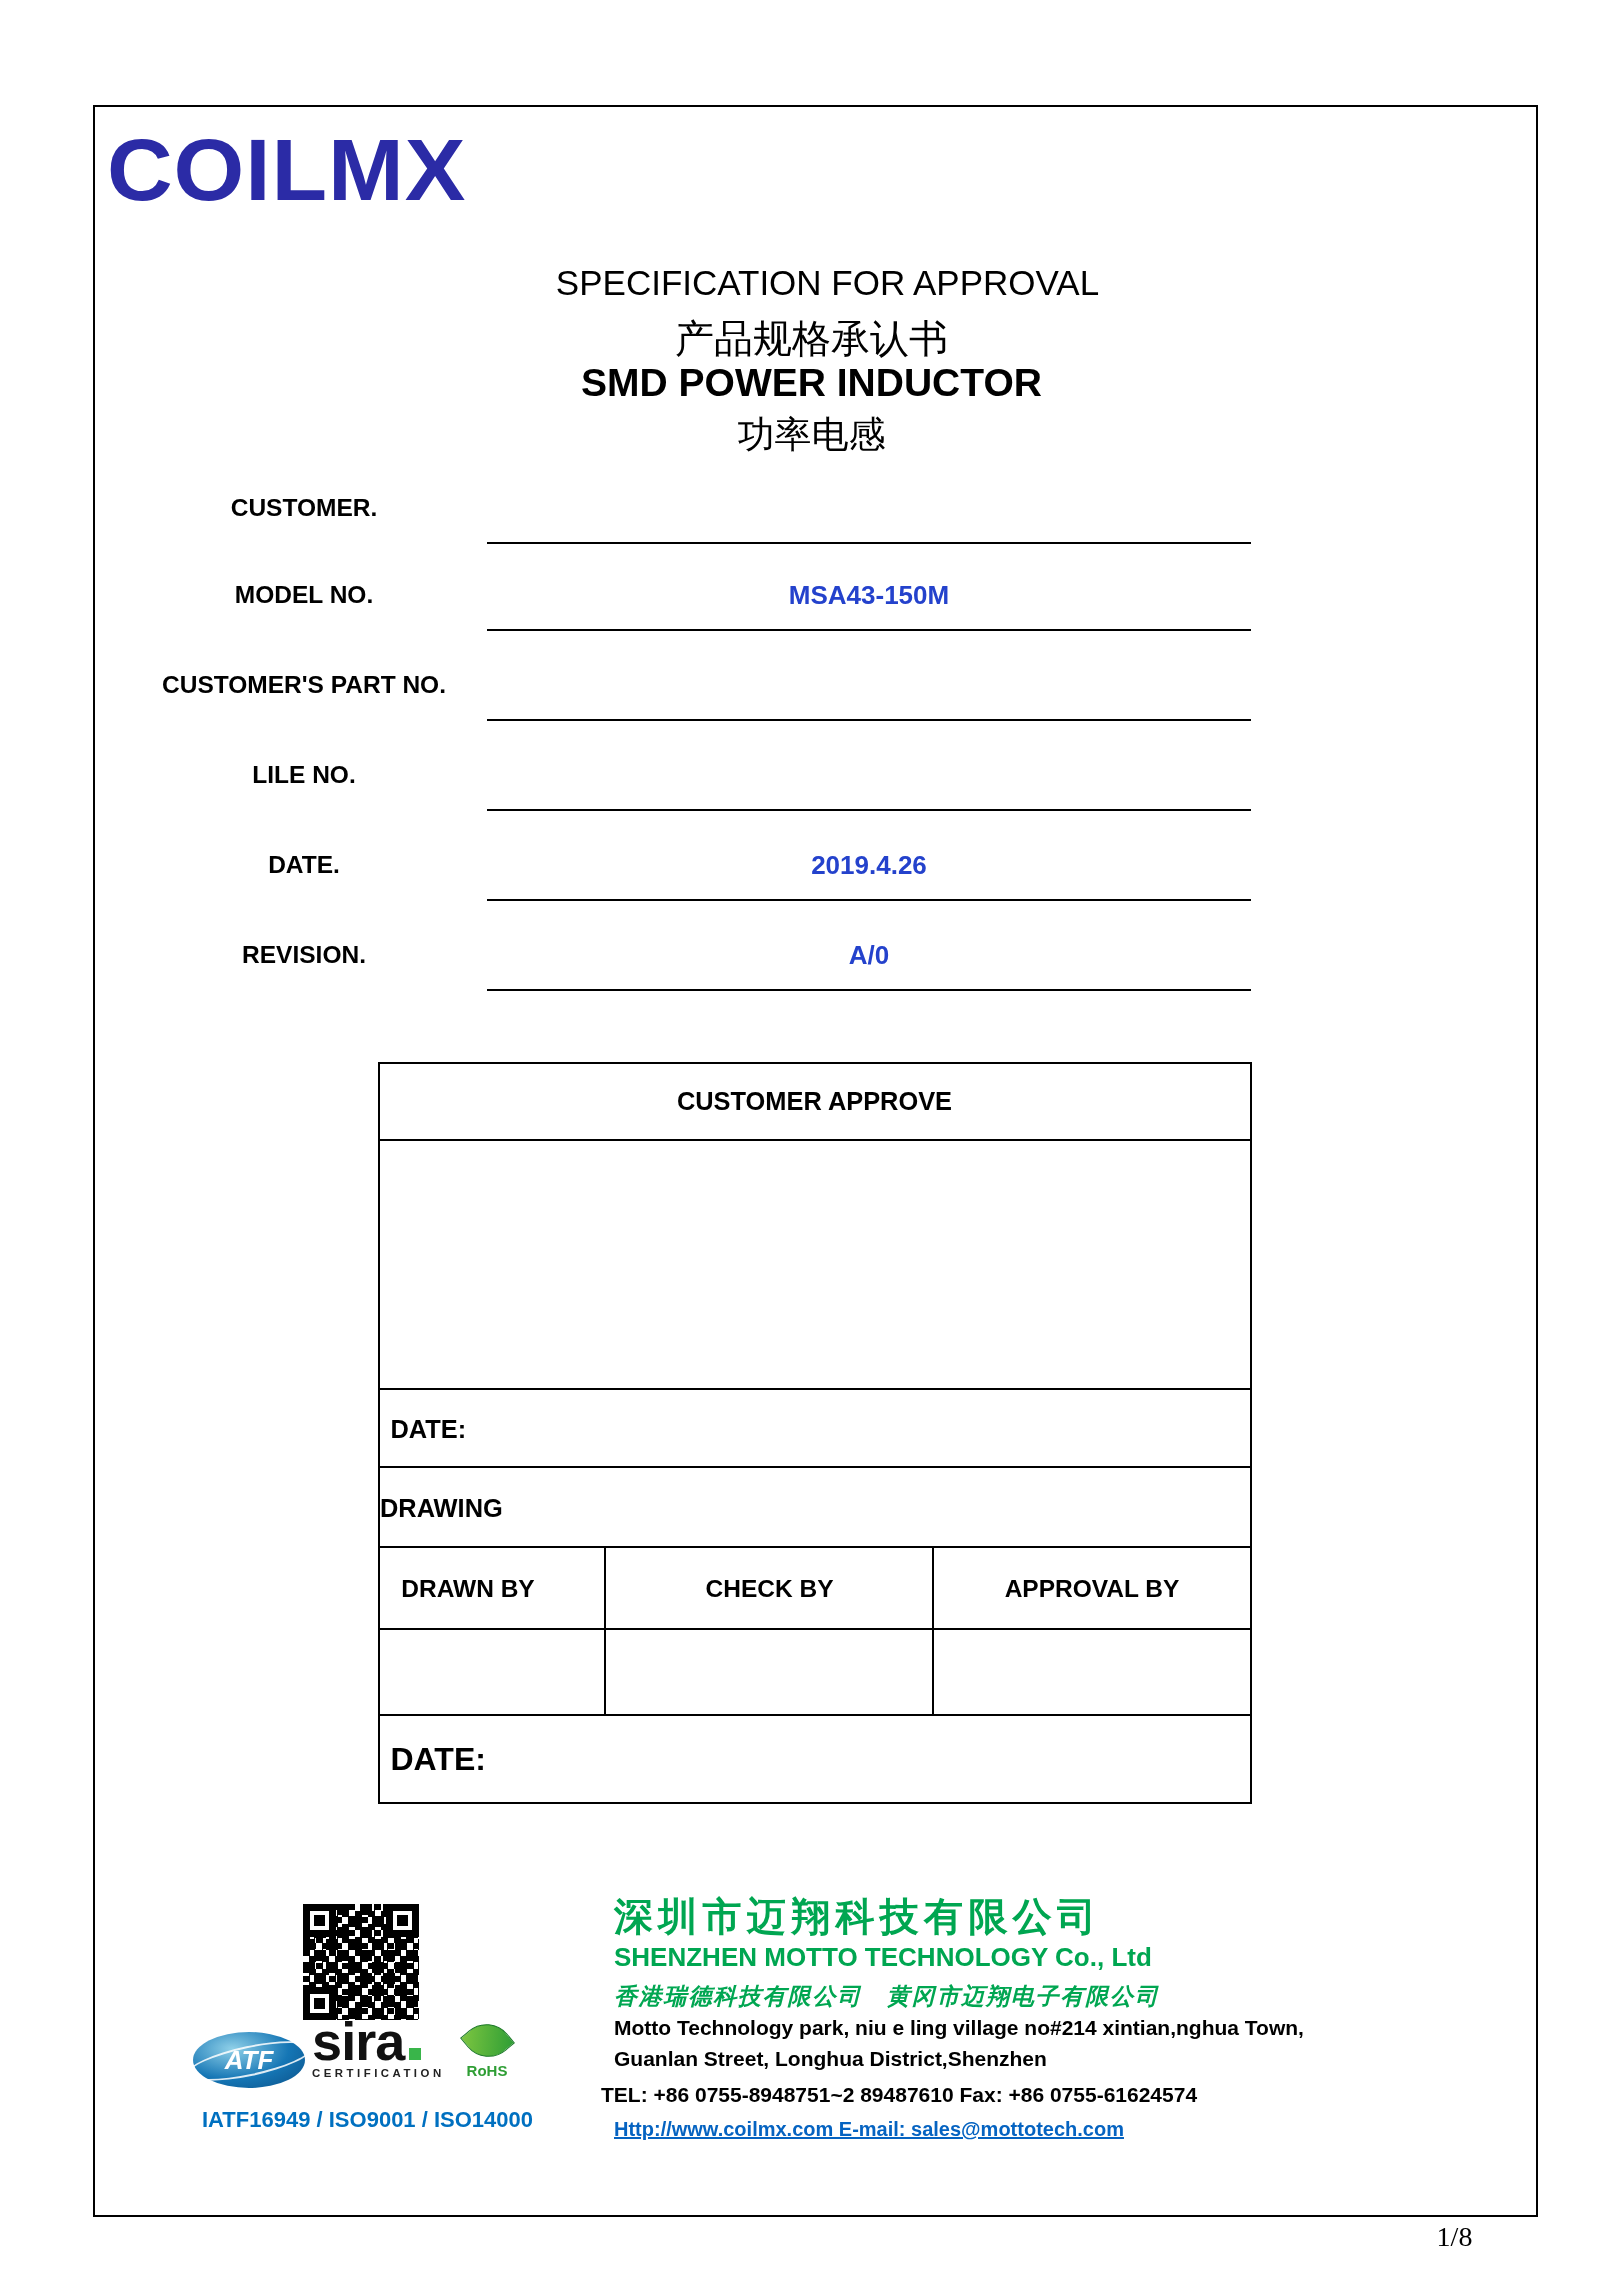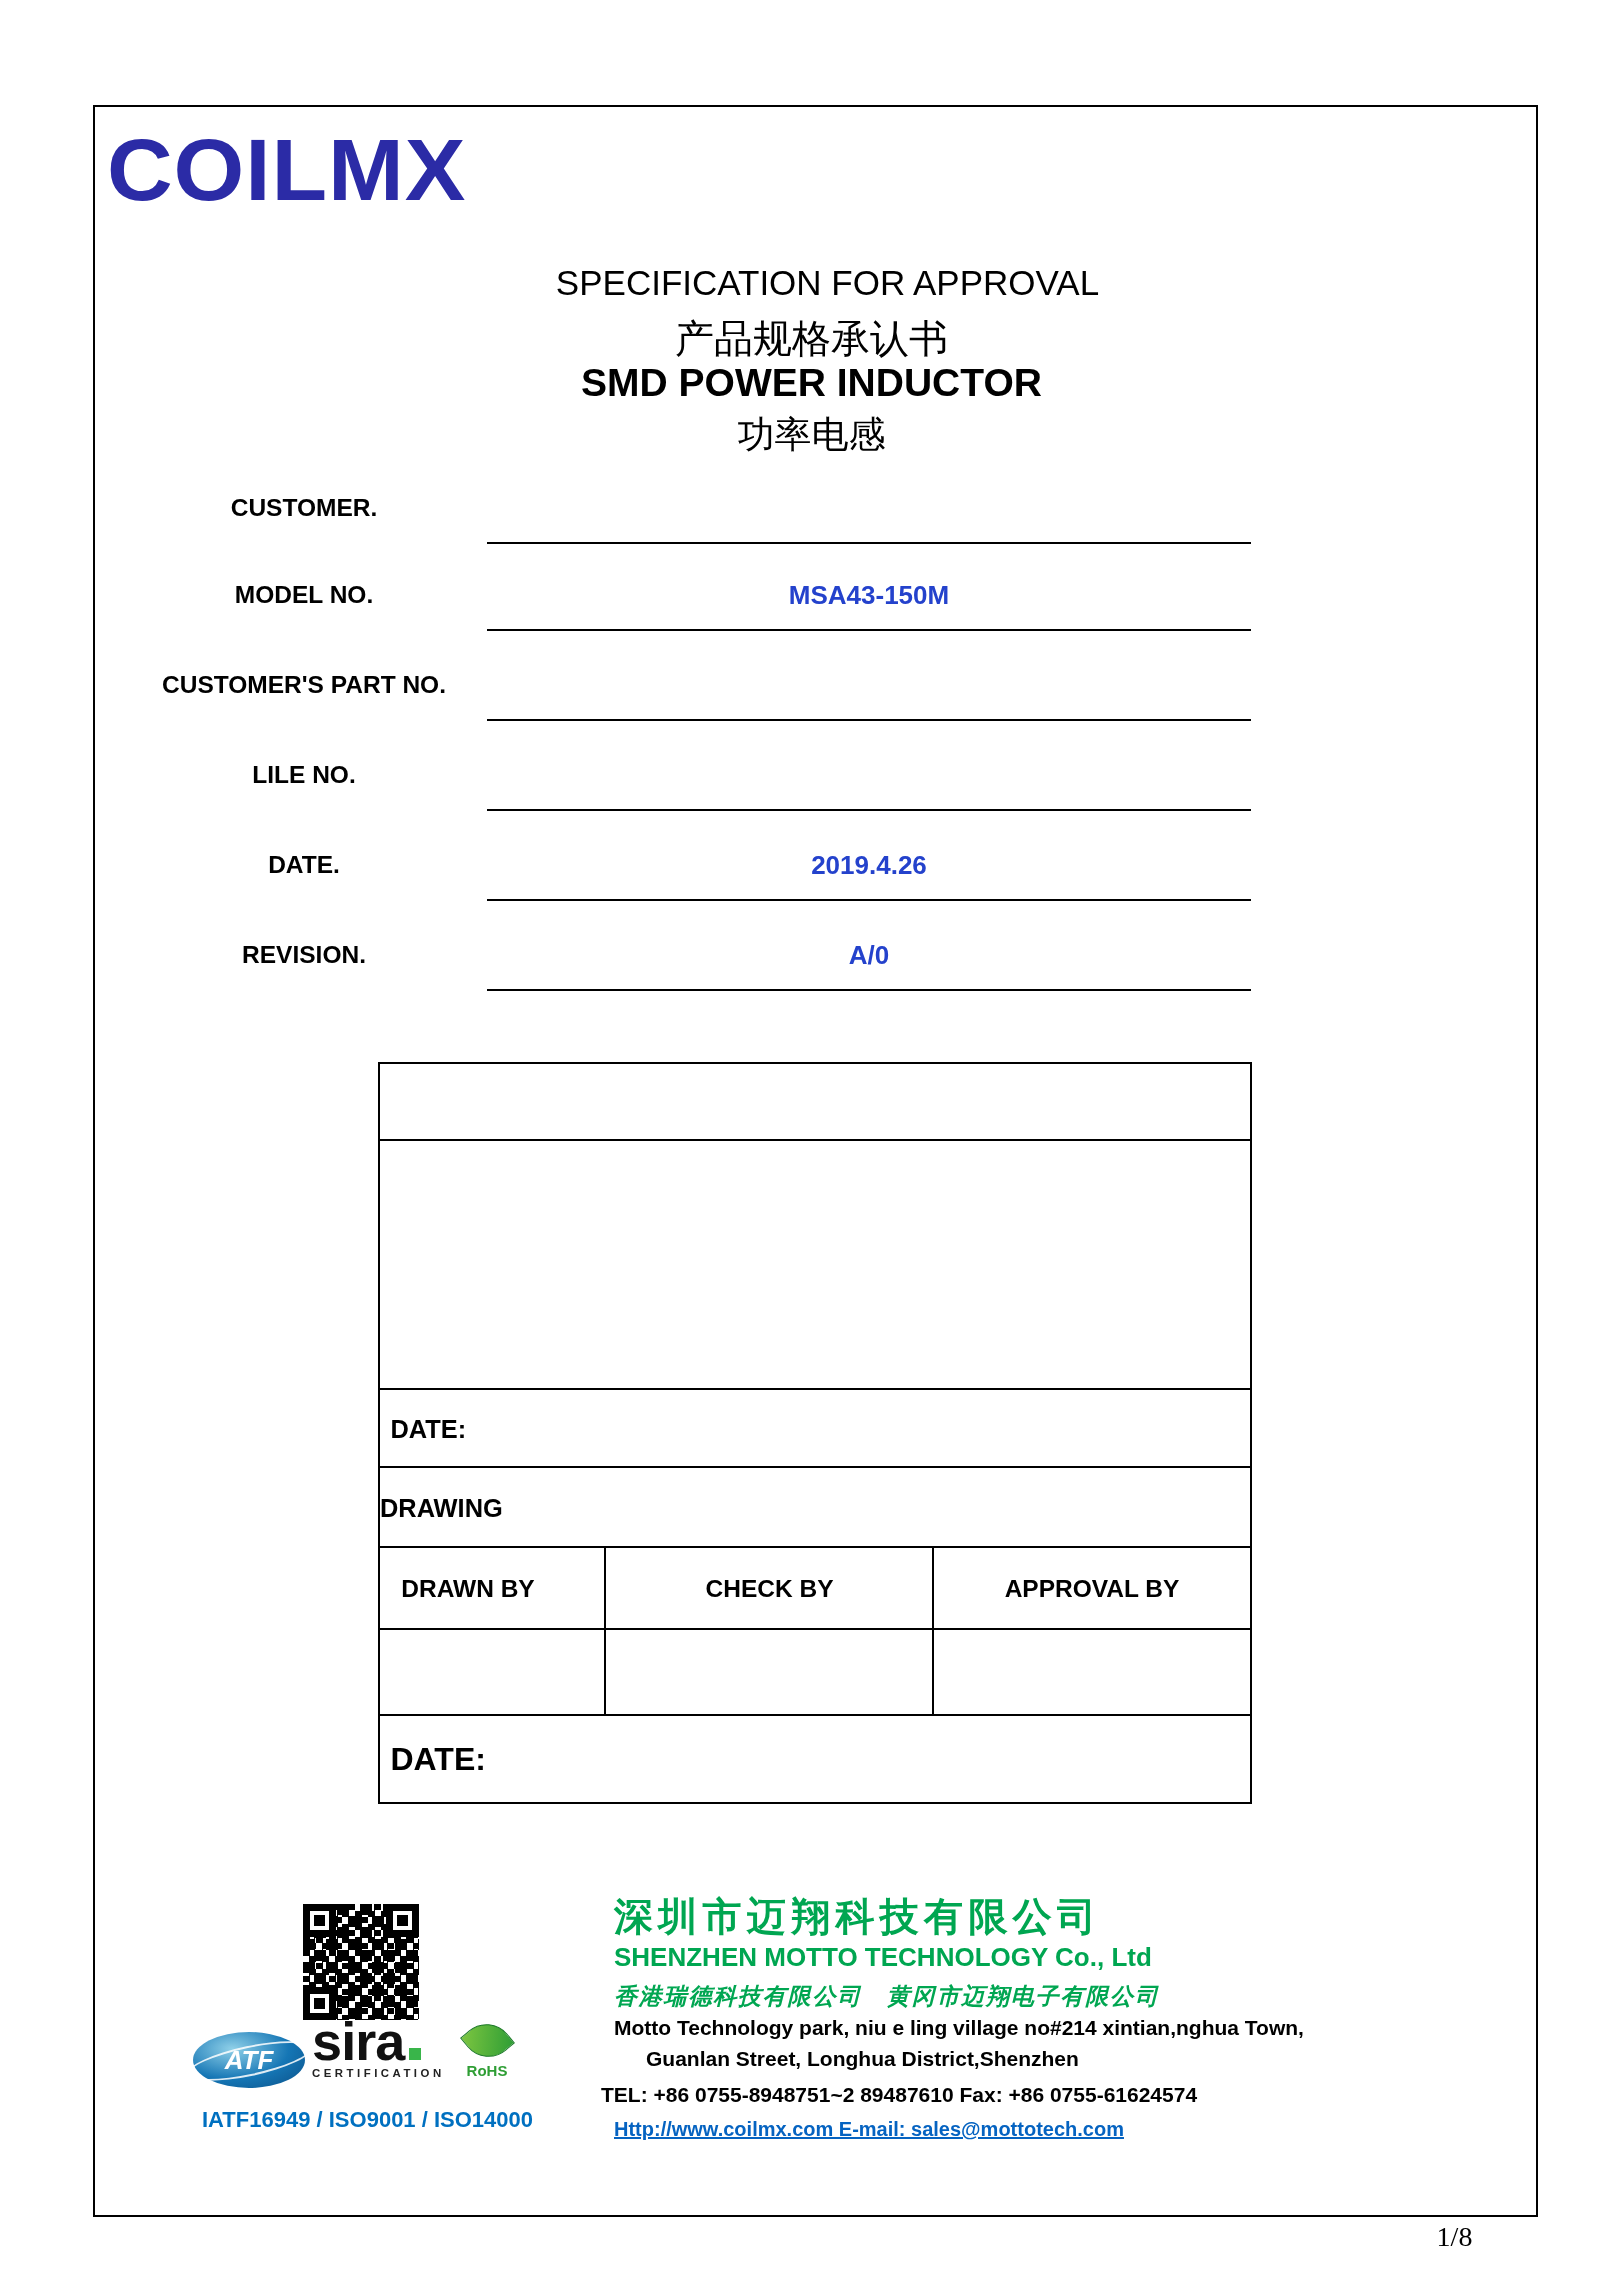--- a/index.html
+++ b/index.html
@@ -39,21 +39,21 @@
   .sira .dot{display:inline-block;width:12.3px;height:12.3px;background:#39b54a;margin-left:4.4px;}
   .sira .sub{font-size:11.4px;font-weight:bold;letter-spacing:3.5px;color:#222;margin-top:0px;}
   .rohs{left:459px;top:2021px;width:56px;height:70px;text-align:center;}
   .rohs .leaf{width:39px;height:39px;margin:0 auto;background:linear-gradient(135deg,#7cc540,#2f9e35);border-radius:0 70% 0 70%;transform:rotate(-40deg);border:1.8px solid #1d7a28;box-sizing:border-box;}
   .rohs .lbl{font-size:15px;font-weight:bold;color:#2f9e35;margin-top:1.8px;}
   .certs{left:202px;top:2107px;font-size:22px;font-weight:bold;color:#0070c0;}
   .co-cn{left:614px;top:1890px;font-size:39px;font-weight:bold;color:#00a651;letter-spacing:5.3px;}
   .co-en{left:614px;top:1942px;font-size:26px;font-weight:bold;color:#00a651;}
   .co-cn2{left:614px;top:1981px;font-size:23px;font-weight:bold;font-style:italic;color:#00a651;letter-spacing:1.8px;font-family:Liberation Serif, serif;}
   .addr1{left:614px;top:2016px;font-size:21px;font-weight:bold;}
-  .addr2{left:614px;top:2047px;font-size:21px;font-weight:bold;margin-left:32px;}
+  .addr2{left:614px;top:2047px;font-size:21px;font-weight:bold;}
   .tel{left:601px;top:2083px;font-size:21px;font-weight:bold;}
   .web{left:614px;top:2118px;font-size:20px;color:#0563c1;text-decoration:underline;font-weight:bold;cursor:pointer;}
   .pageno{left:1402px;top:2221px;width:105px;font-size:28px;font-family:"Liberation Serif",serif;text-align:center;}
 </style>
 </head>
 <body>
 
 <div class="abs page-border"></div>
 
 <div class="abs logo">COILMX</div>
@@ -81,20 +81,21 @@
 
 <div class="abs form-label" style="top:850px">DATE.</div>
 <div class="abs form-value" style="top:850px">2019.4.26</div>
 <div class="abs form-line" style="top:899px"></div>
 
 <div class="abs form-label" style="top:940px">REVISION.</div>
 <div class="abs form-value" style="top:940px">A/0</div>
 <div class="abs form-line" style="top:989px"></div>
 
 <div class="abs tbl">
+  <div class="abs tbl-txt tbl-hdr">CUSTOMER APPROVE</div>
   <div class="abs hline" style="top:75px"></div>
   <div class="abs hline" style="top:324px"></div>
   <div class="abs hline" style="top:402px"></div>
   <div class="abs hline" style="top:482px"></div>
   <div class="abs hline" style="top:564px"></div>
   <div class="abs hline" style="top:650px"></div>
   <div class="abs vline" style="left:224px;top:482px;height:168px"></div>
   <div class="abs vline" style="left:552px;top:482px;height:168px"></div>
 
   <div class="abs tbl-txt tbl-date1">DATE:</div>

